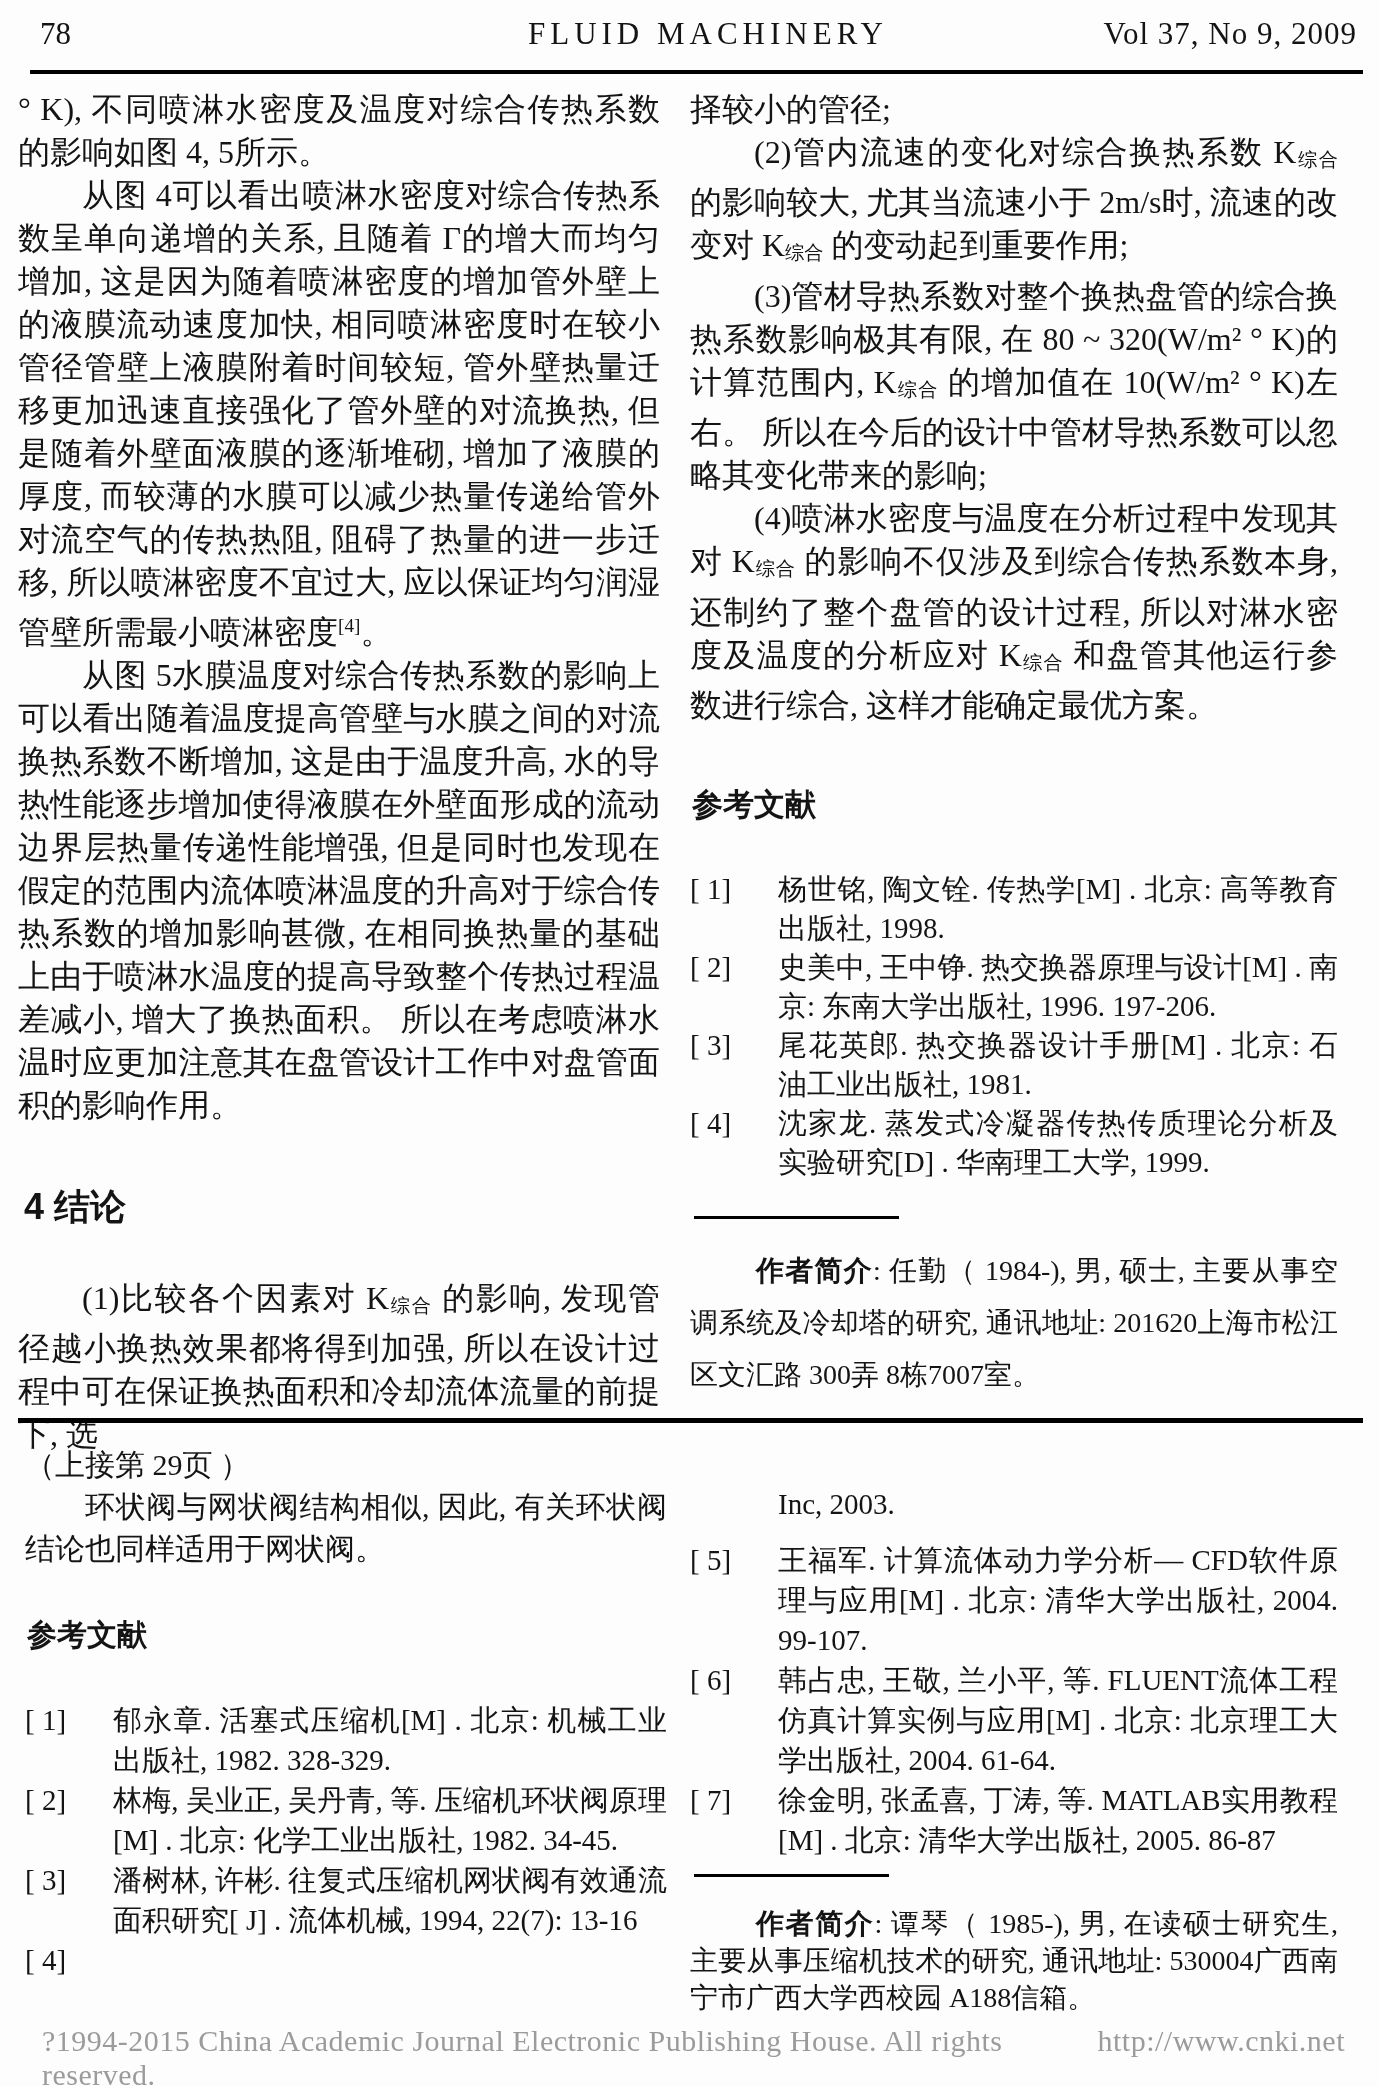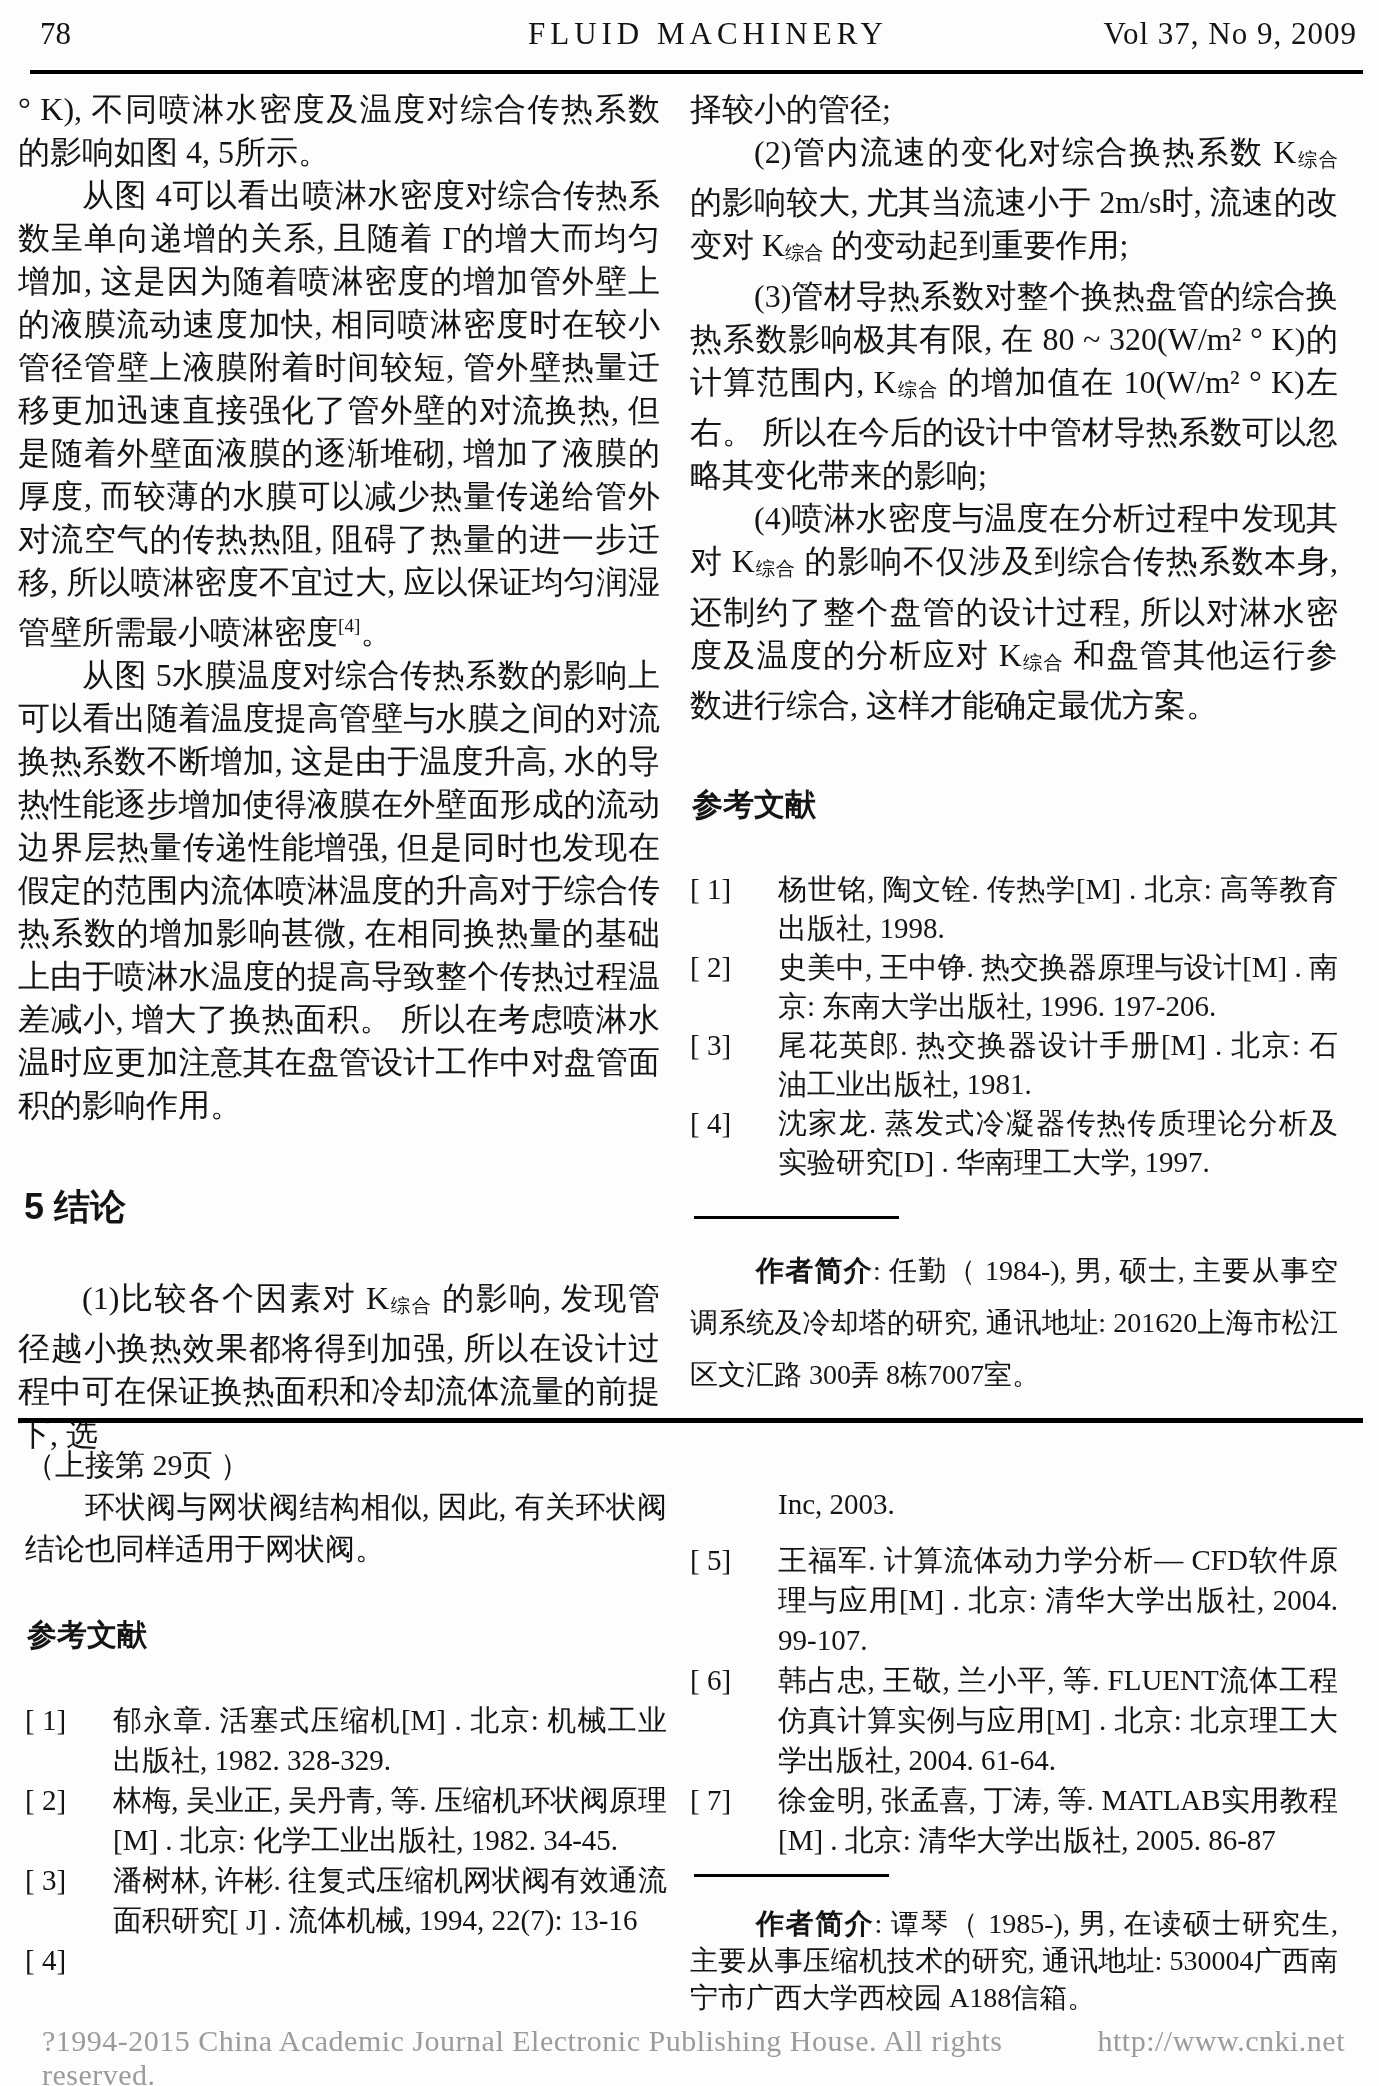--- a/index.html
+++ b/index.html
@@ -53,21 +53,21 @@
 
   <div class="hdr-num">78</div>
   <div class="hdr-journal">FLUID MACHINERY</div>
   <div class="hdr-issue">Vol 37, No 9, 2009</div>
   <div class="hdr-rule"></div>
 
   <div class="col col-tl">
     <p>° K), 不同喷淋水密度及温度对综合传热系数的影响如图 4, 5所示。</p>
     <p class="ind">从图 4可以看出喷淋水密度对综合传热系数呈单向递增的关系, 且随着 Γ的增大而均匀增加, 这是因为随着喷淋密度的增加管外壁上的液膜流动速度加快, 相同喷淋密度时在较小管径管壁上液膜附着时间较短, 管外壁热量迁移更加迅速直接强化了管外壁的对流换热, 但是随着外壁面液膜的逐渐堆砌, 增加了液膜的厚度, 而较薄的水膜可以减少热量传递给管外对流空气的传热热阻, 阻碍了热量的进一步迁移, 所以喷淋密度不宜过大, 应以保证均匀润湿管壁所需最小喷淋密度<sup>[4]</sup>。</p>
     <p class="ind">从图 5水膜温度对综合传热系数的影响上可以看出随着温度提高管壁与水膜之间的对流换热系数不断增加, 这是由于温度升高, 水的导热性能逐步增加使得液膜在外壁面形成的流动边界层热量传递性能增强, 但是同时也发现在假定的范围内流体喷淋温度的升高对于综合传热系数的增加影响甚微, 在相同换热量的基础上由于喷淋水温度的提高导致整个传热过程温差减小, 增大了换热面积。 所以在考虑喷淋水温时应更加注意其在盘管设计工作中对盘管面积的影响作用。</p>
-    <h2 class="h-conclusion hei">5  结论</h2>
+    <h2 class="h-conclusion hei">4  结论</h2>
     <p class="ind">(1)比较各个因素对 K<sub>综合</sub> 的影响, 发现管径越小换热效果都将得到加强, 所以在设计过程中可在保证换热面积和冷却流体流量的前提下, 选</p>
   </div>
 
   <div class="col col-tr">
     <p>择较小的管径;</p>
     <p class="ind">(2)管内流速的变化对综合换热系数 K<sub>综合</sub> 的影响较大, 尤其当流速小于 2m/s时, 流速的改变对 K<sub>综合</sub> 的变动起到重要作用;</p>
     <p class="ind">(3)管材导热系数对整个换热盘管的综合换热系数影响极其有限, 在 80 ~ 320(W/m² ° K)的计算范围内, K<sub>综合</sub> 的增加值在 10(W/m² ° K)左右。 所以在今后的设计中管材导热系数可以忽略其变化带来的影响;</p>
     <p class="ind">(4)喷淋水密度与温度在分析过程中发现其对 K<sub>综合</sub> 的影响不仅涉及到综合传热系数本身, 还制约了整个盘管的设计过程, 所以对淋水密度及温度的分析应对 K<sub>综合</sub> 和盘管其他运行参数进行综合, 这样才能确定最优方案。</p>
     <h3 class="h-refs hei">参考文献</h3>
     <div class="reflist">
@@ -78,21 +78,21 @@
       <div class="ref">
         <span class="ref-label">[ 2]</span>
         <span class="ref-body">史美中, 王中铮. 热交换器原理与设计[M] . 南京: 东南大学出版社, 1996. 197-206.</span>
       </div>
       <div class="ref">
         <span class="ref-label">[ 3]</span>
         <span class="ref-body">尾花英郎. 热交换器设计手册[M] . 北京: 石油工业出版社, 1981.</span>
       </div>
       <div class="ref">
         <span class="ref-label">[ 4]</span>
-        <span class="ref-body">沈家龙. 蒸发式冷凝器传热传质理论分析及实验研究[D] . 华南理工大学, 1997.</span>
+        <span class="ref-body">沈家龙. 蒸发式冷凝器传热传质理论分析及实验研究[D] . 华南理工大学, 1999.</span>
       </div>
     </div>
     <div class="mini-rule"></div>
     <p class="bio"><span class="hei">作者简介</span>: 任勤（ 1984-), 男, 硕士, 主要从事空调系统及冷却塔的研究, 通讯地址: 201620上海市松江区文汇路 300弄 8栋7007室。</p>
   </div>
 
   <div class="full-rule"></div>
 
   <div class="col col-bl">
     <p>（上接第 29页 ）</p>

